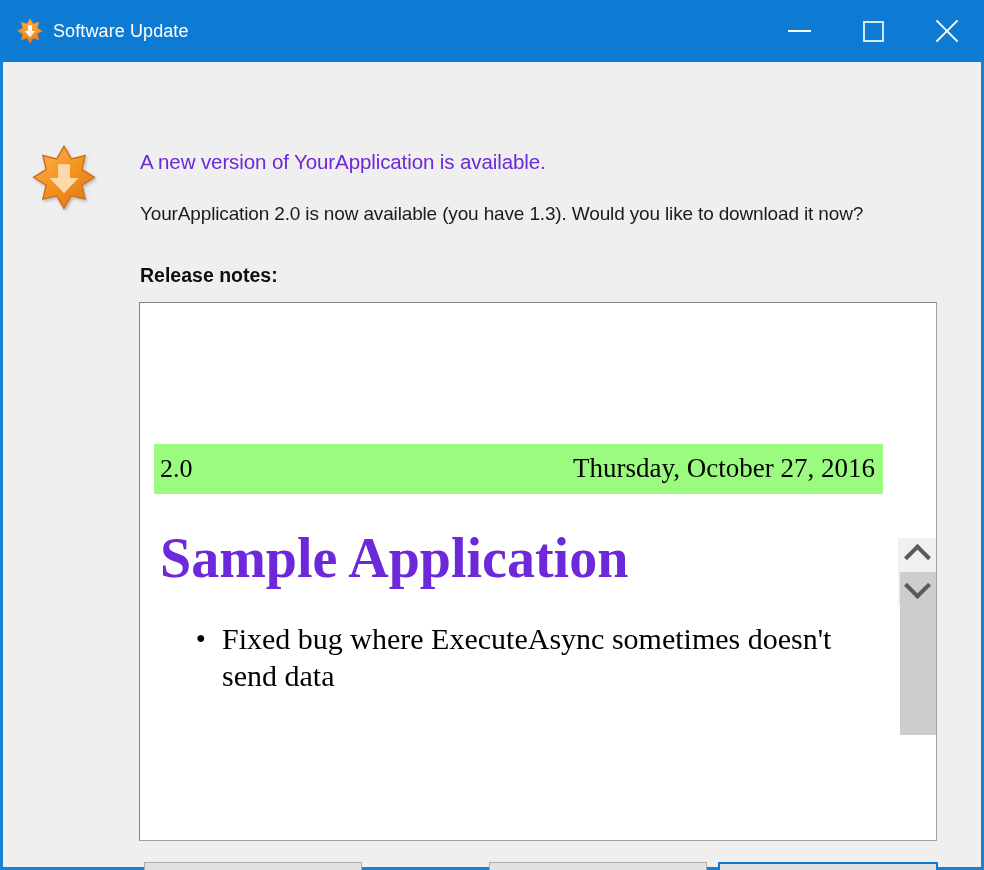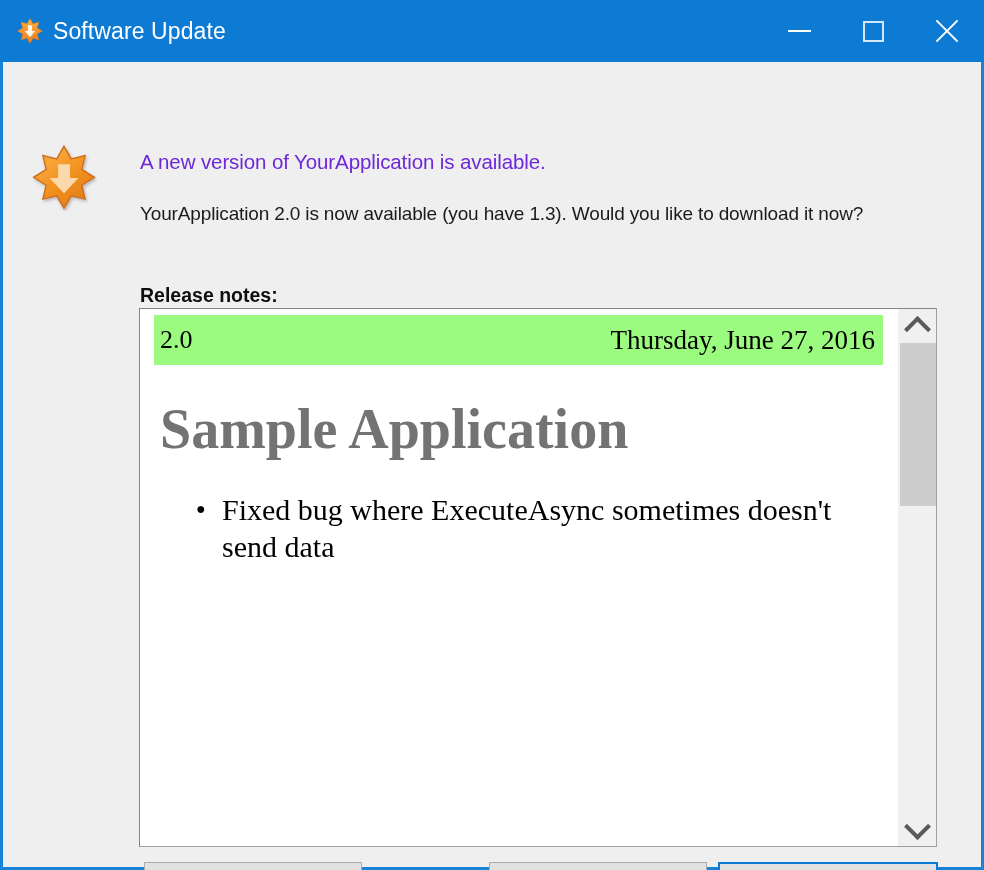--- a/index.html
+++ b/index.html
@@ -42,21 +42,21 @@
   .titlebar-icon {
     width: 26px;
     height: 26px;
     margin-left: 17px;
     margin-right: 10px;
     position: relative;
     flex: 0 0 auto;
   }
   .title-text {
     color: #ffffff;
-    font-size: 23px;
+    font-size: 18px;
     font-family: "Liberation Sans", sans-serif;
     letter-spacing: 0.1px;
     white-space: nowrap;
   }
   .winbuttons {
     margin-left: auto;
     display: flex;
     height: 62px;
     align-items: stretch;
   }
@@ -134,41 +134,42 @@
     font-size: 19px;
     line-height: 30px;
     color: #1b1b1b;
     font-family: "Liberation Sans", sans-serif;
     letter-spacing: -0.15px;
   }
 
   .notes-label {
     position: absolute;
     left: 137px;
-    top: 222px;
+    top: 202px;
     font-size: 19.5px;
     font-weight: bold;
     color: #0e0e0e;
     font-family: "Liberation Sans", sans-serif;
   }
 
   
   .notes-panel {
     position: absolute;
     left: 136px;
-    top: 246px;
+    top: 240px;
     width: 798px;
     height: 539px;
     box-sizing: border-box;
     border: 1px solid #a0a0a0;
     border-top-color: #848484;
     border-left-color: #848484;
     background: #ffffff;
     display: flex;
     overflow: hidden;
+    align-items: center;
   }
   .notes-doc {
     flex: 1 1 auto;
     background: #ffffff;
     position: relative;
     overflow: hidden;
     padding: 6px 0 0 0;
   }
   .notes-inner {
     padding: 0 14px 0 14px;
@@ -187,21 +188,21 @@
     margin-bottom: 2px;
   }
   .version-num { flex: 0 0 auto; }
   .version-date { margin-left: auto; font-size: 27px; }
 
   .notes-h1 {
     font-family: "Liberation Serif", serif;
     font-weight: bold;
     font-size: 56px;
     line-height: 72px;
-    color: #737373;
+    color: #6d28d9;
     margin: 28px 0 0 6px;
     max-width: 600px;
   }
   .notes-h2 {
     font-family: "Liberation Serif", serif;
     font-weight: bold;
     font-size: 42px;
     line-height: 50px;
     color: #000000;
     margin: 36px 0 0 6px;
@@ -362,21 +363,21 @@
     <div class="headline">A new version of YourApplication is available.</div>
     <div class="subtext">YourApplication 2.0 is now available (you have 1.3). Would you like to download it now?</div>
     <div class="notes-label">Release notes:</div>
 
     <div class="notes-panel">
       <div class="notes-doc">
         <div class="notes-inner">
 
           <div class="version-bar">
             <span class="version-num">2.0</span>
-            <span class="version-date">Thursday, June 27, 2016</span>
+            <span class="version-date">Thursday, October 27, 2016</span>
           </div>
 
           <div class="notes-h1">
             <span>Sample Application</span><br>
           </div>
 
 
           <ul class="notes-list">
             <li>Fixed bug where ExecuteAsync sometimes doesn't send data</li>
           </ul>

